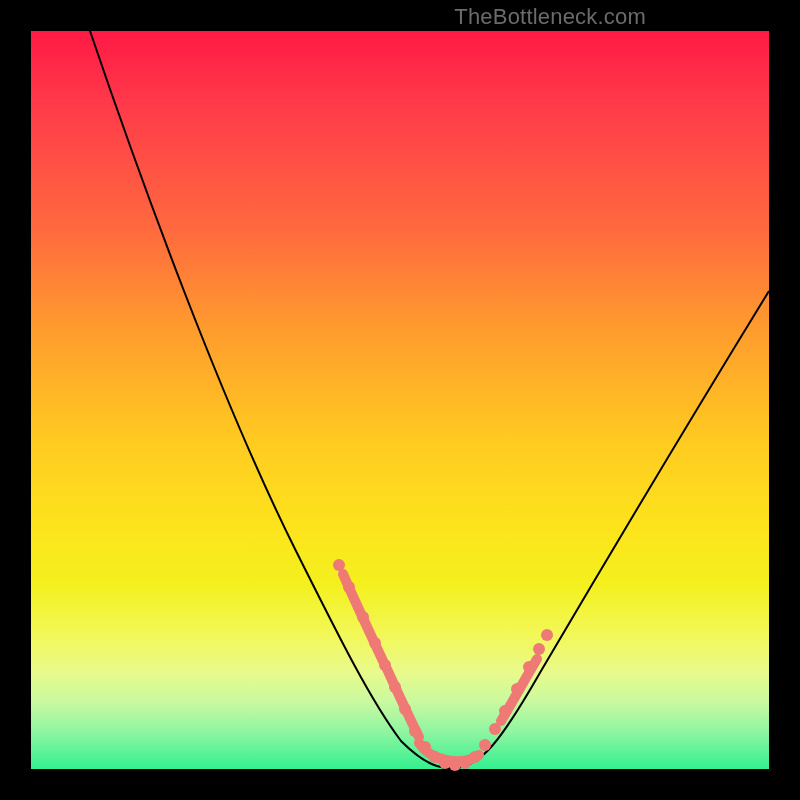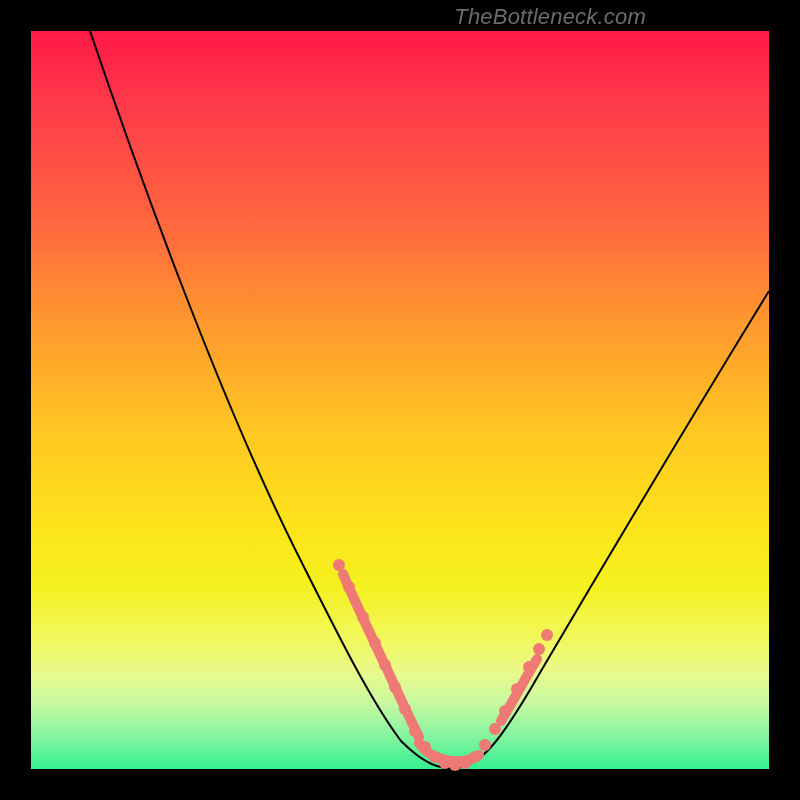--- a/index.html
+++ b/index.html
@@ -9,21 +9,20 @@
     height: 800px;
     background: #000;
     overflow: hidden;
     font-family: Arial, Helvetica, sans-serif;
   }
   .frame {
     position: absolute;
     left: 0; top: 0;
     width: 656px; height: 800px;
     background: #000;
-    font-style: italic;
   }
   .plot {
     position: absolute;
     left: 31px;
     top: 31px;
     width: 738px;
     height: 738px;
     
     background: linear-gradient(to bottom,
       #ff1a45 0%,

